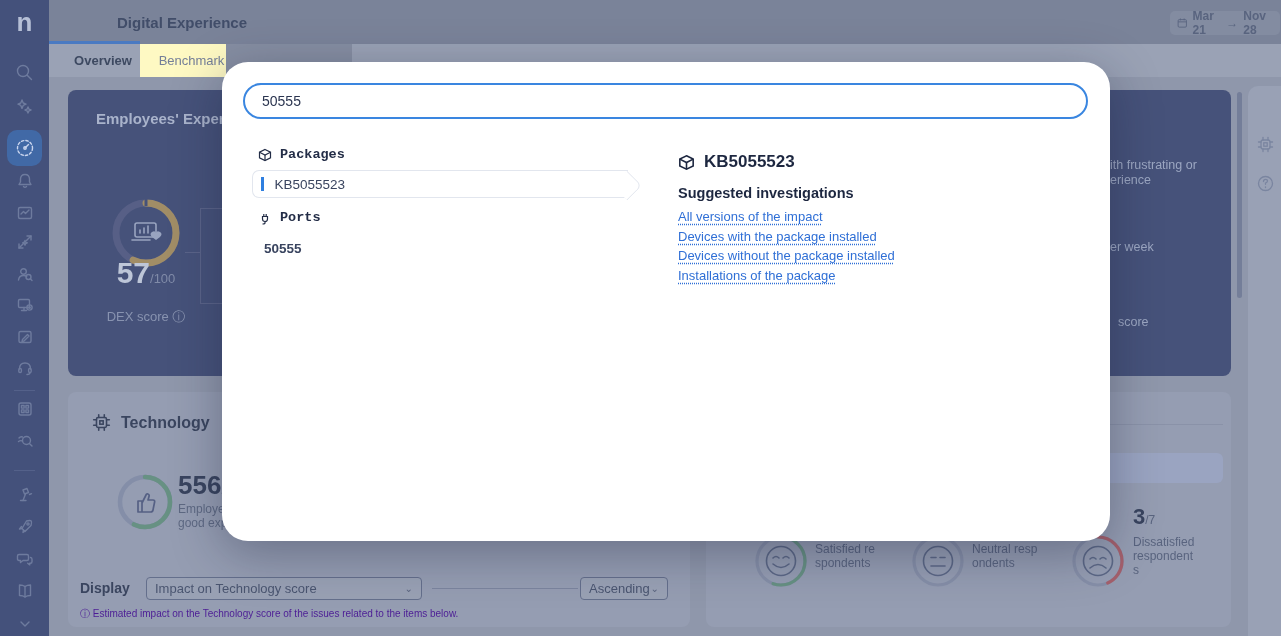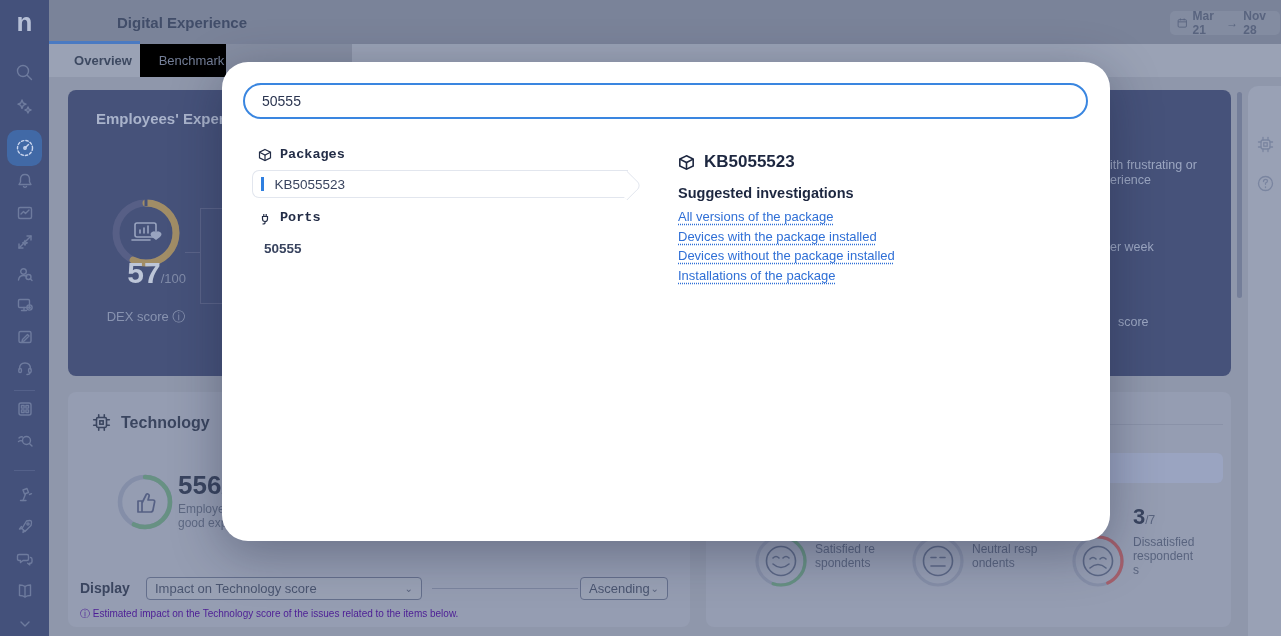--- a/index.html
+++ b/index.html
@@ -22,29 +22,29 @@
   #page-title { left:68px; top:14px; font-size:15px; font-weight:bold; color:#414d69; }
   #date-pill { left:1121px; top:11px; width:110px; height:24px; background:#838ca1; border-radius:5px;
                display:flex; align-items:center; gap:5px; padding:0 7px; }
   #date-pill span { font-size:12px; font-weight:600; color:#59647f; }
 
   
   #tabbar { left:49px; top:44px; width:1232px; height:33px; background:#9aa2b5; }
   .tab { top:44px; height:33px; display:flex; align-items:center; justify-content:center;
          font-size:13px;padding-left:17px; }
   #tab-overview  { left:49px;  width:91px;  background:#9aa2b5; color:#3d4961; font-weight:600; }
-  #tab-benchmark { left:140px; width:86px;  background:#000000; color:#747f98; }
+  #tab-benchmark { left:140px; width:86px;  background:#fef9c3; color:#747f98; }
   #tab-hidden    { left:226px; width:126px; background:#868ea2; }
   #tab-underline { left:49px; top:41px; width:91px; height:3px; background:#4a7ac2; }
 
   
   #exp-card { left:68px; top:90px; width:1163px; height:286px; border-radius:8px; background:#46527a; }
   #exp-title { left:28px; top:20px; font-size:15px; font-weight:600; color:#a9b3cb; }
   #exp-gauge { left:42px; top:107px; }
-  #exp-score-row { left:38px; top:166px; width:80px; text-align:right; }
+  #exp-score-row { left:38px; top:166px; width:80px; text-align:center; }
   #exp-score { font-size:30px; font-weight:bold; color:#bdc6d8; }
   #exp-den; { }
   .exp-den { font-size:13px; color:#808ba8; font-weight:normal; }
   #exp-caption { left:24px; top:218px; width:108px; text-align:center; font-size:13px; color:#8893b0; }
   .frag { left:1042px; font-size:12.5px; color:#9ca7c2; }
   .bk { background:#5b6489; }
 
   
   #scroll-thumb { left:1237px; top:92px; width:5px; height:206px; border-radius:3px; background:#747e99; }
   #right-rail { left:1248px; top:86px; width:33px; height:550px; background:#99a1b5; border-top-left-radius:10px; }
@@ -427,17 +427,17 @@
   <div id="detail-title" class="abs">
     <svg width="17" height="17" viewBox="0 0 14 14">
         <path d="M7 1.5 L12.5 4.2 L12.5 9.8 L7 12.5 L1.5 9.8 L1.5 4.2 Z"></path>
         <path d="M1.5 4.2 L7 7 L12.5 4.2"></path>
         <line x1="7" y1="7" x2="7" y2="12.5"></line>
       </svg>
     <span>KB5055523</span>
   </div>
   <div id="detail-sub" class="abs">Suggested investigations</div>
 
-  <a class="inv-link abs" style="top:147px">All versions of the package</a>
+  <a class="inv-link abs" style="top:147px">All versions of the impact</a>
   <a class="inv-link abs" style="top:166.5px">Devices with the package installed</a>
   <a class="inv-link abs" style="top:186px">Devices without the package installed</a>
   <a class="inv-link abs" style="top:205.5px">Installations of the package</a>
 </div>
 
 </body></html>

